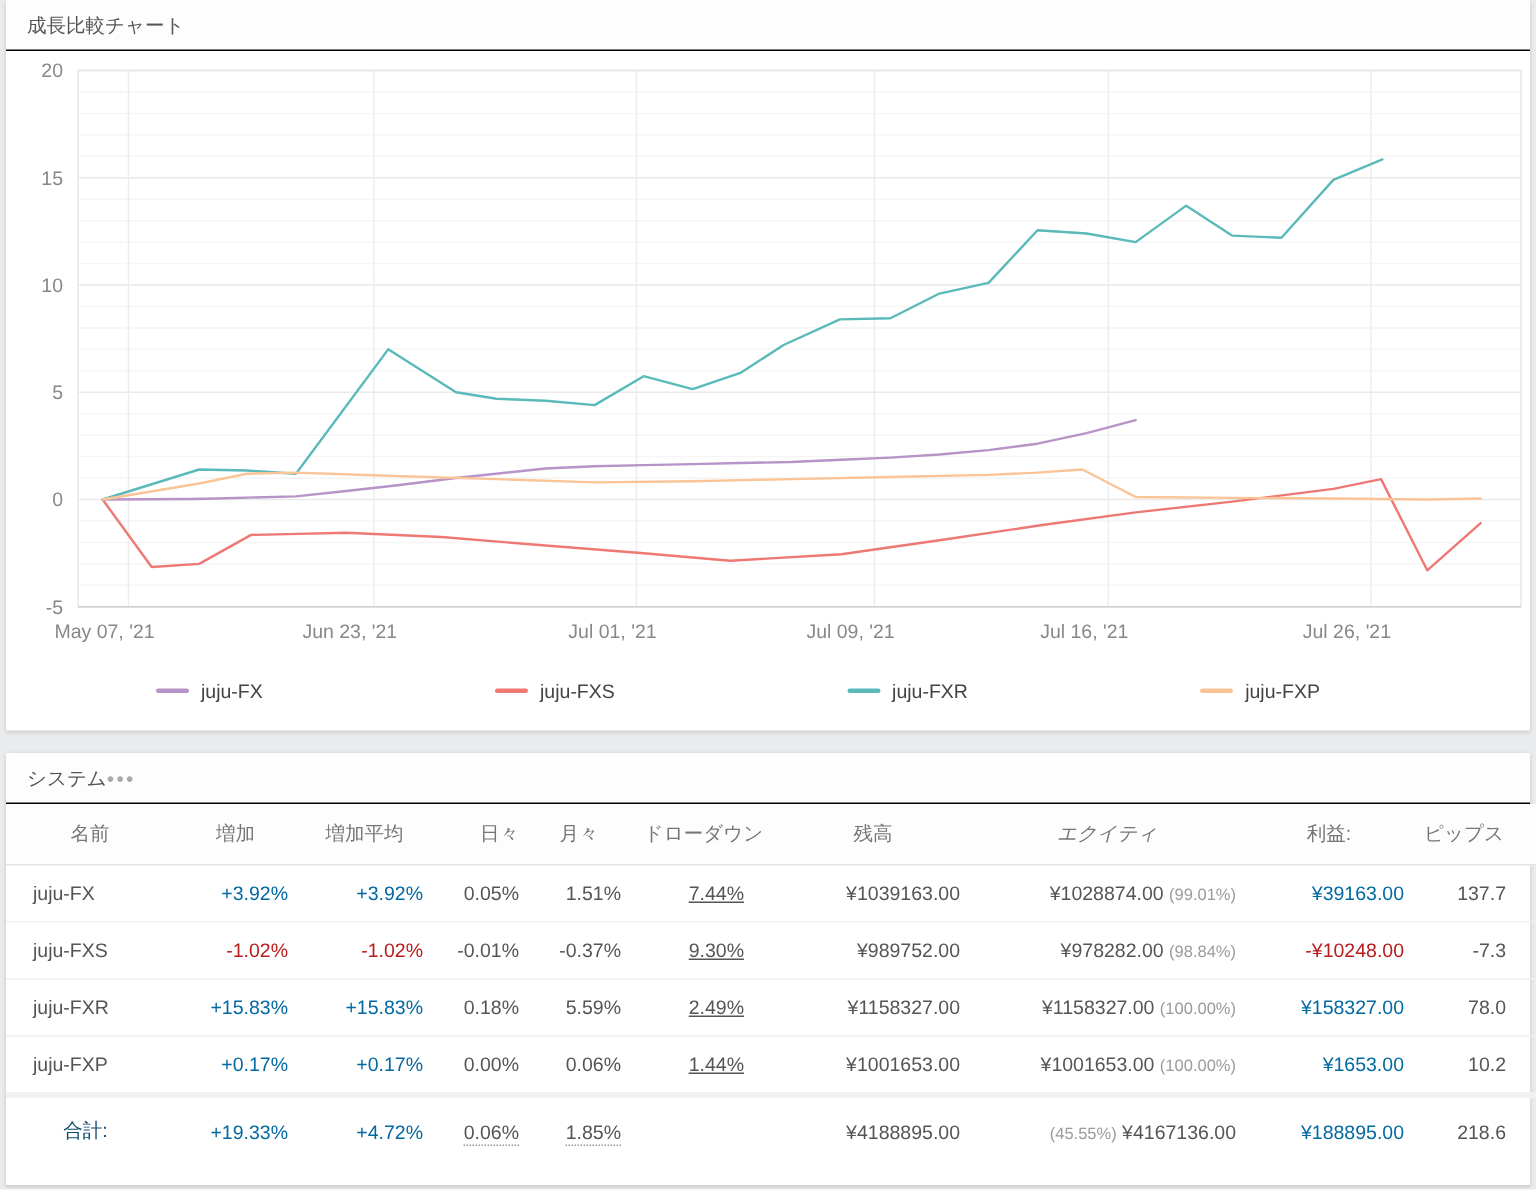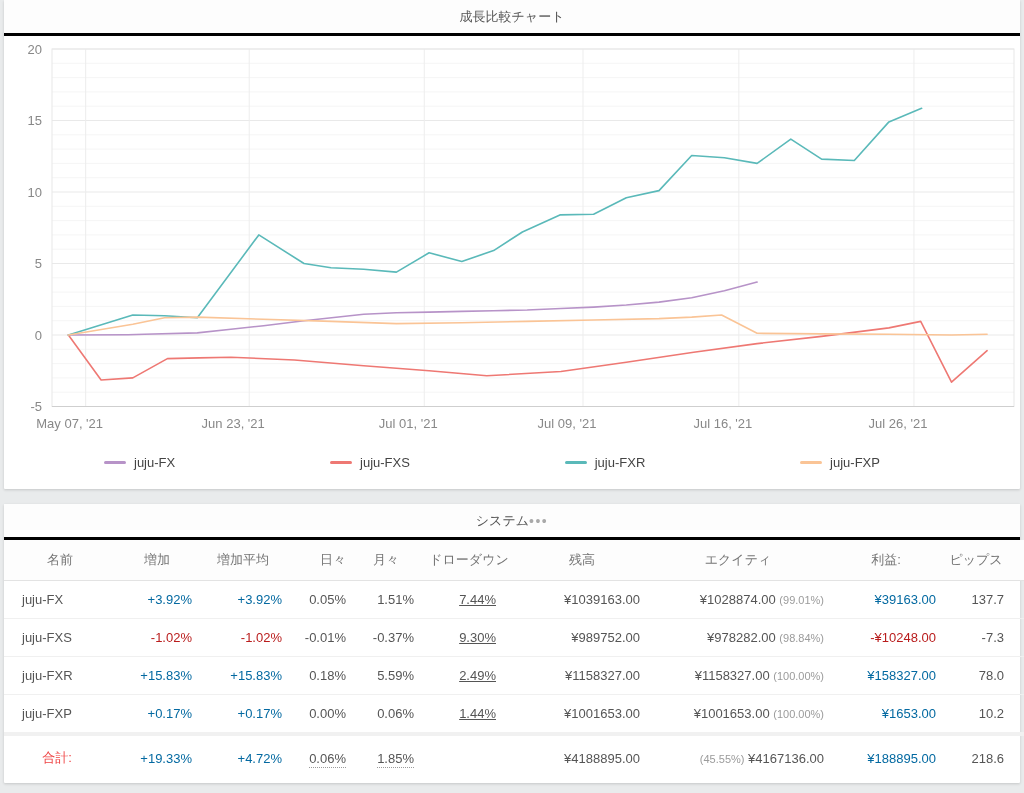--- a/index.html
+++ b/index.html
@@ -10,75 +10,75 @@
     color:#555;
   }
   .panel{
     background:#fff;
     margin:0 4px;
     box-shadow:0 1px 3px rgba(0,0,0,0.16);
     border-radius:1px;
   }
   .panel-header{
     height:33px;
-    display:flex;align-items:center;justify-content:center;
+    display:flex;align-items:center;justify-content:flex-start;
     padding:0 14px;
-    border-bottom:3px solid #000000;
+    border-bottom:1px solid #000000;
     background:#fdfdfd;
     font-size:13px;color:#555;
   }
   .menu-dots{
     color:#a9a9a9;font-size:14px;letter-spacing:1.5px;line-height:1;
     cursor:pointer;user-select:none;
   }
   .chart-panel{padding-bottom:6px;}
   #chart-svg{display:block;margin-top:3px;}
   .legend{
     display:flex;justify-content:space-between;
     padding:4px 140px 6px 100px;
     height:30px;align-items:center;
   }
   .legend-item{display:flex;align-items:center;cursor:pointer;}
   .legend-swatch{width:22px;height:3px;border-radius:2px;margin-right:8px;}
   .legend-label{font-size:13px;color:#444;}
-  .table-panel{margin-top:15px;padding-bottom:3px;}
+  .table-panel{margin-top:15px;padding-bottom:14px;}
   table{width:100%;border-collapse:collapse;font-size:13px;color:#555;table-layout:fixed;}
   thead th{
     font-weight:normal;color:#757575;font-size:13px;
     padding:11px 6px;border-bottom:1px solid #e3e3e3;
     background:#fdfdfd;text-align:center;white-space:nowrap;margin-left:20px;
   }
   tbody td{
     padding:11px 6px;border-bottom:1px solid #f0f0f0;
     text-align:right;white-space:nowrap;overflow:hidden;
   }
   th:nth-child(1){width:100px;}
   th:nth-child(2){width:70px;}
   th:nth-child(3){width:78px;}
   th:nth-child(4){width:52px;text-align:right;}
   th:nth-child(5){width:56px;}
   th:nth-child(6){width:86px;}
   th:nth-child(7){width:116px;}
-  th:nth-child(8){width:172px;}
+  th:nth-child(8){width:172px;font-style:italic;}
   th:nth-child(9){width:100px;}
   th:nth-child(10){width:56px;}
   th:nth-child(11){width:116px;}
   tbody td:first-child{text-align:left;padding-left:18px;}
   tbody td:nth-child(6){padding-right:22px;text-decoration:underline;}
   tbody td:last-child{padding-right:16px;}
   th:last-child{padding-right:16px;}
   .green{color:#0369a1;}
   .red{color:#b91c1c;}
   .pct-small{color:#9b9b9b;font-size:11px;}
   .dotted{border-bottom:1px dotted #9a9a9a;padding-bottom:1px;}
   tr.total td{
     border-top:4px solid #f1f1f1;border-bottom:none;
     padding-top:13px;padding-bottom:13px;
   }
-  tr.total td:first-child{text-align:center;padding-left:0;color:#ef4444;}
+  tr.total td:first-child{text-align:center;padding-left:0;color:#0c4a6e;}
 </style>
 </head>
 <body>
 
 <div class="page">
 
   <section class="panel chart-panel">
     <header class="panel-header">
       <span>成長比較チャート</span>
     </header>

